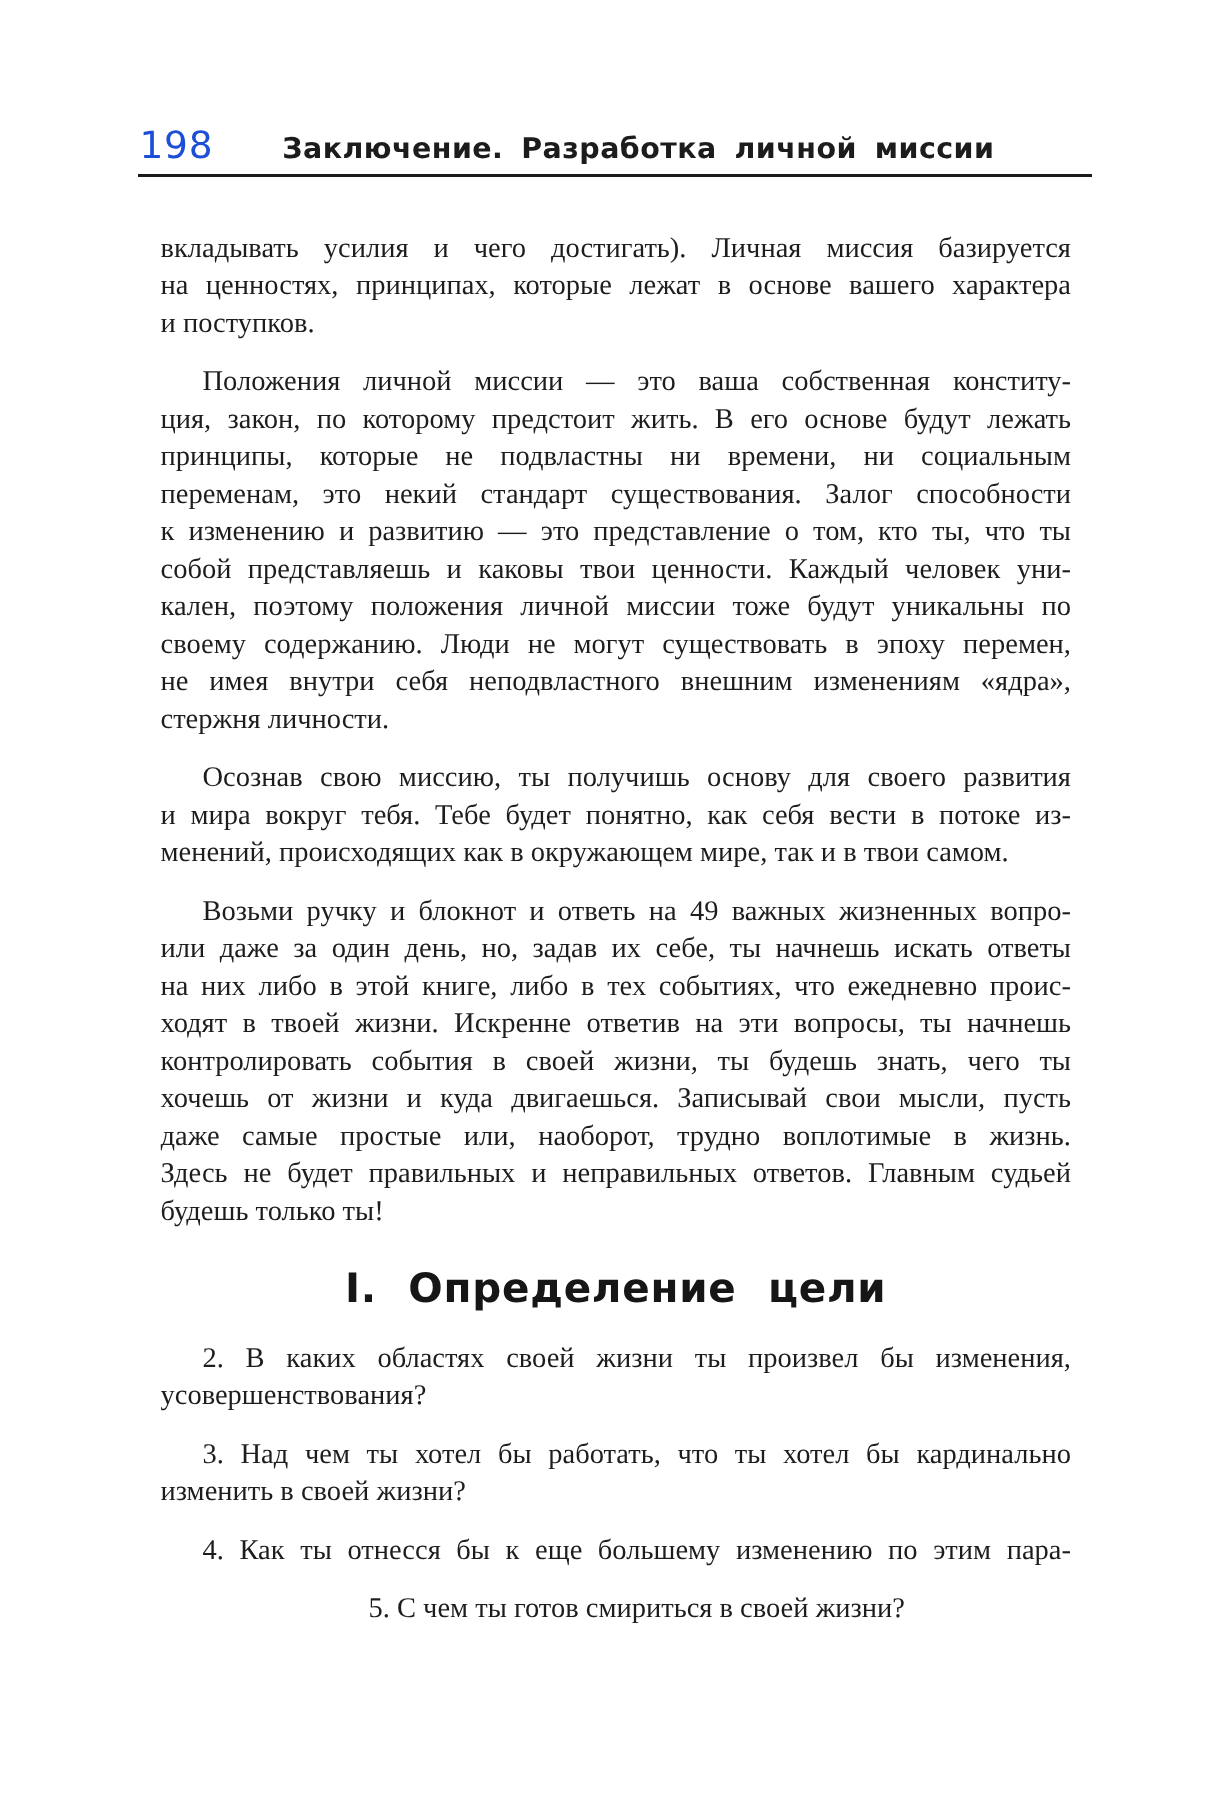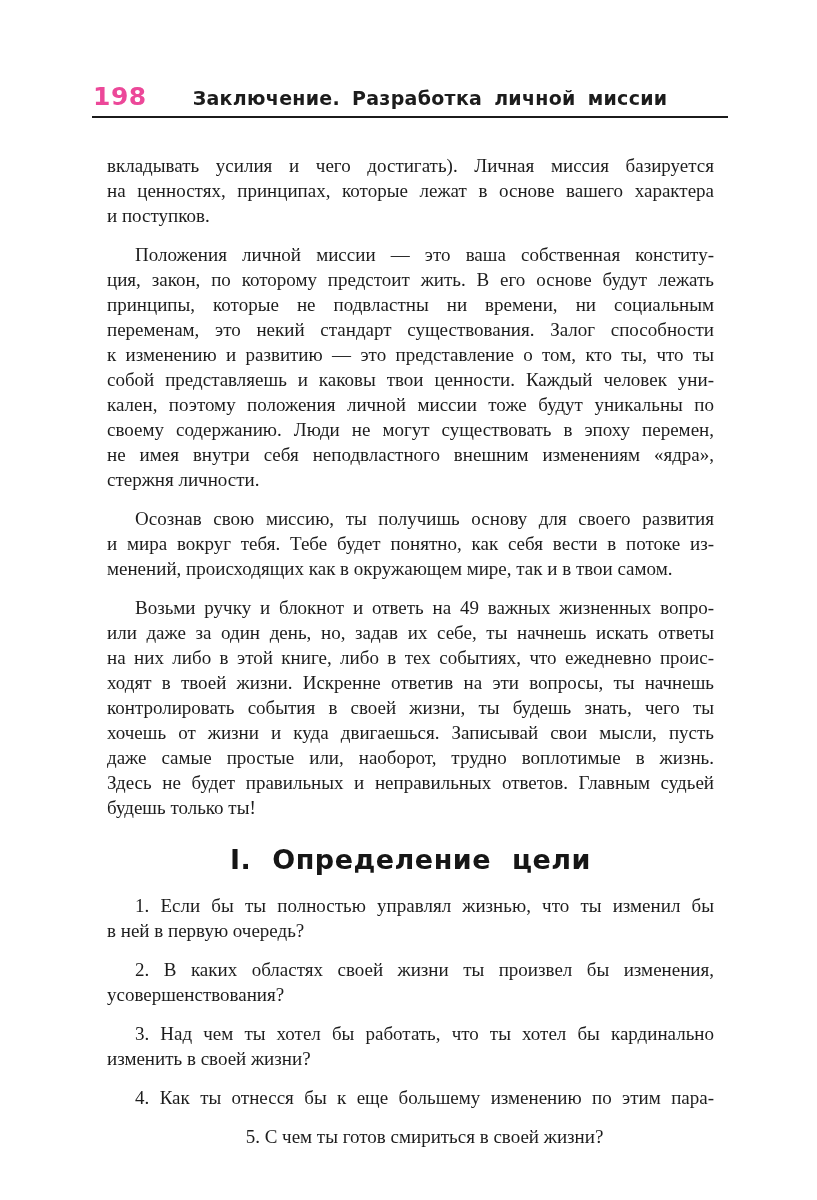--- a/index.html
+++ b/index.html
@@ -21,23 +21,23 @@
     position: absolute;
     top: 82px;
     left: 93px;
     right: 89px;
     display: flex;
     align-items: baseline;
     font-family: "DejaVu Sans", sans-serif;
   }
   .pagenum {
     font-size: 25px;
-    font-weight: bold;
+    font-weight: normal;
     letter-spacing: 0.5px;
-    color: #ec4899;
+    color: #1d4ed8;
   }
   .running {
     margin-left: 46px;
     font-size: 19px;
     font-weight: bold;
     letter-spacing: 0.3px;
     word-spacing: 5px;
     color: #1c1c1c;
   }
   .rule {
@@ -131,24 +131,20 @@
           <div class="line just">контролировать события в своей жизни, ты будешь знать, чего ты</div>
           <div class="line just">хочешь от жизни и куда двигаешься. Записывай свои мысли, пусть</div>
           <div class="line just">даже самые простые или, наоборот, трудно воплотимые в жизнь.</div>
           <div class="line just">Здесь не будет правильных и неправильных ответов. Главным судьей</div>
           <div class="line last">будешь только ты!</div>
         </div>
       </div>
     <h2 class="section">I. Определение цели</h2>
     <div id="questions">
         <div class="para">
-          <div class="line just indent">1. Если бы ты полностью управлял жизнью, что ты изменил бы</div>
-          <div class="line last">в ней в первую очередь?</div>
-        </div>
-        <div class="para">
           <div class="line just indent">2. В каких областях своей жизни ты произвел бы изменения,</div>
           <div class="line last">усовершенствования?</div>
         </div>
         <div class="para">
           <div class="line just indent">3. Над чем ты хотел бы работать, что ты хотел бы кардинально</div>
           <div class="line last">изменить в своей жизни?</div>
         </div>
         <div class="para">
           <div class="line just indent">4. Как ты отнесся бы к еще большему изменению по этим пара-</div>
         </div>

